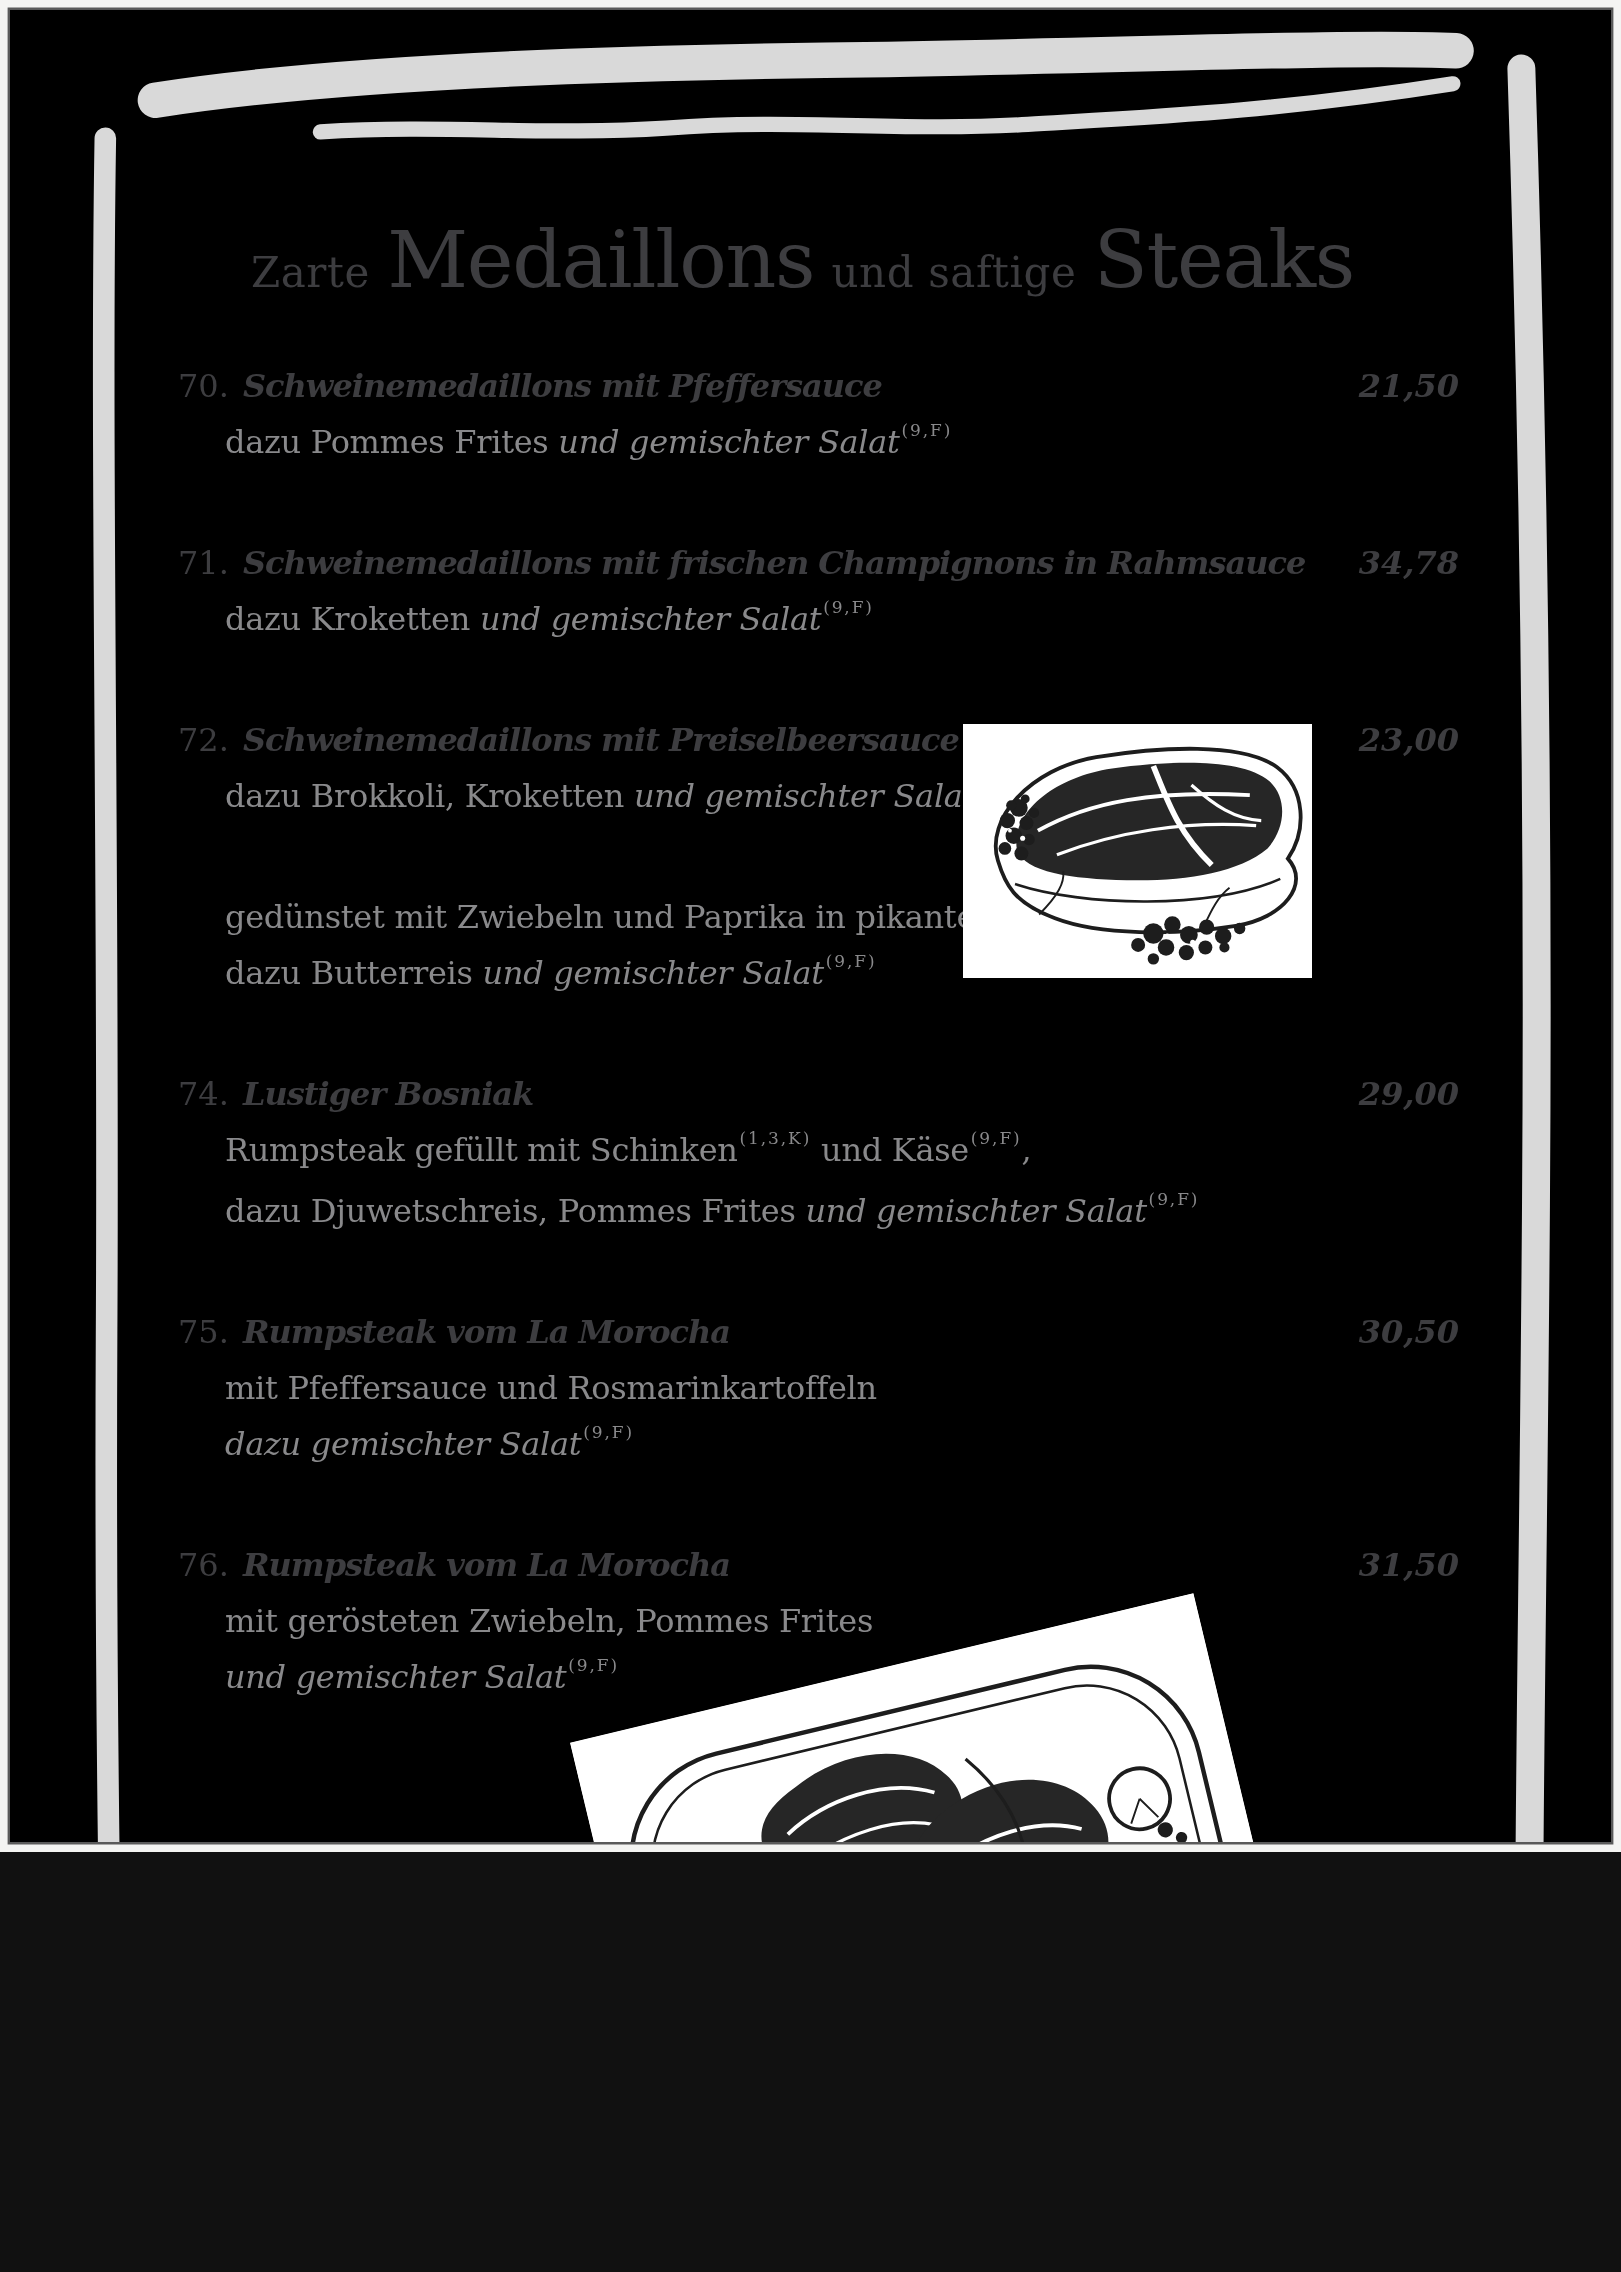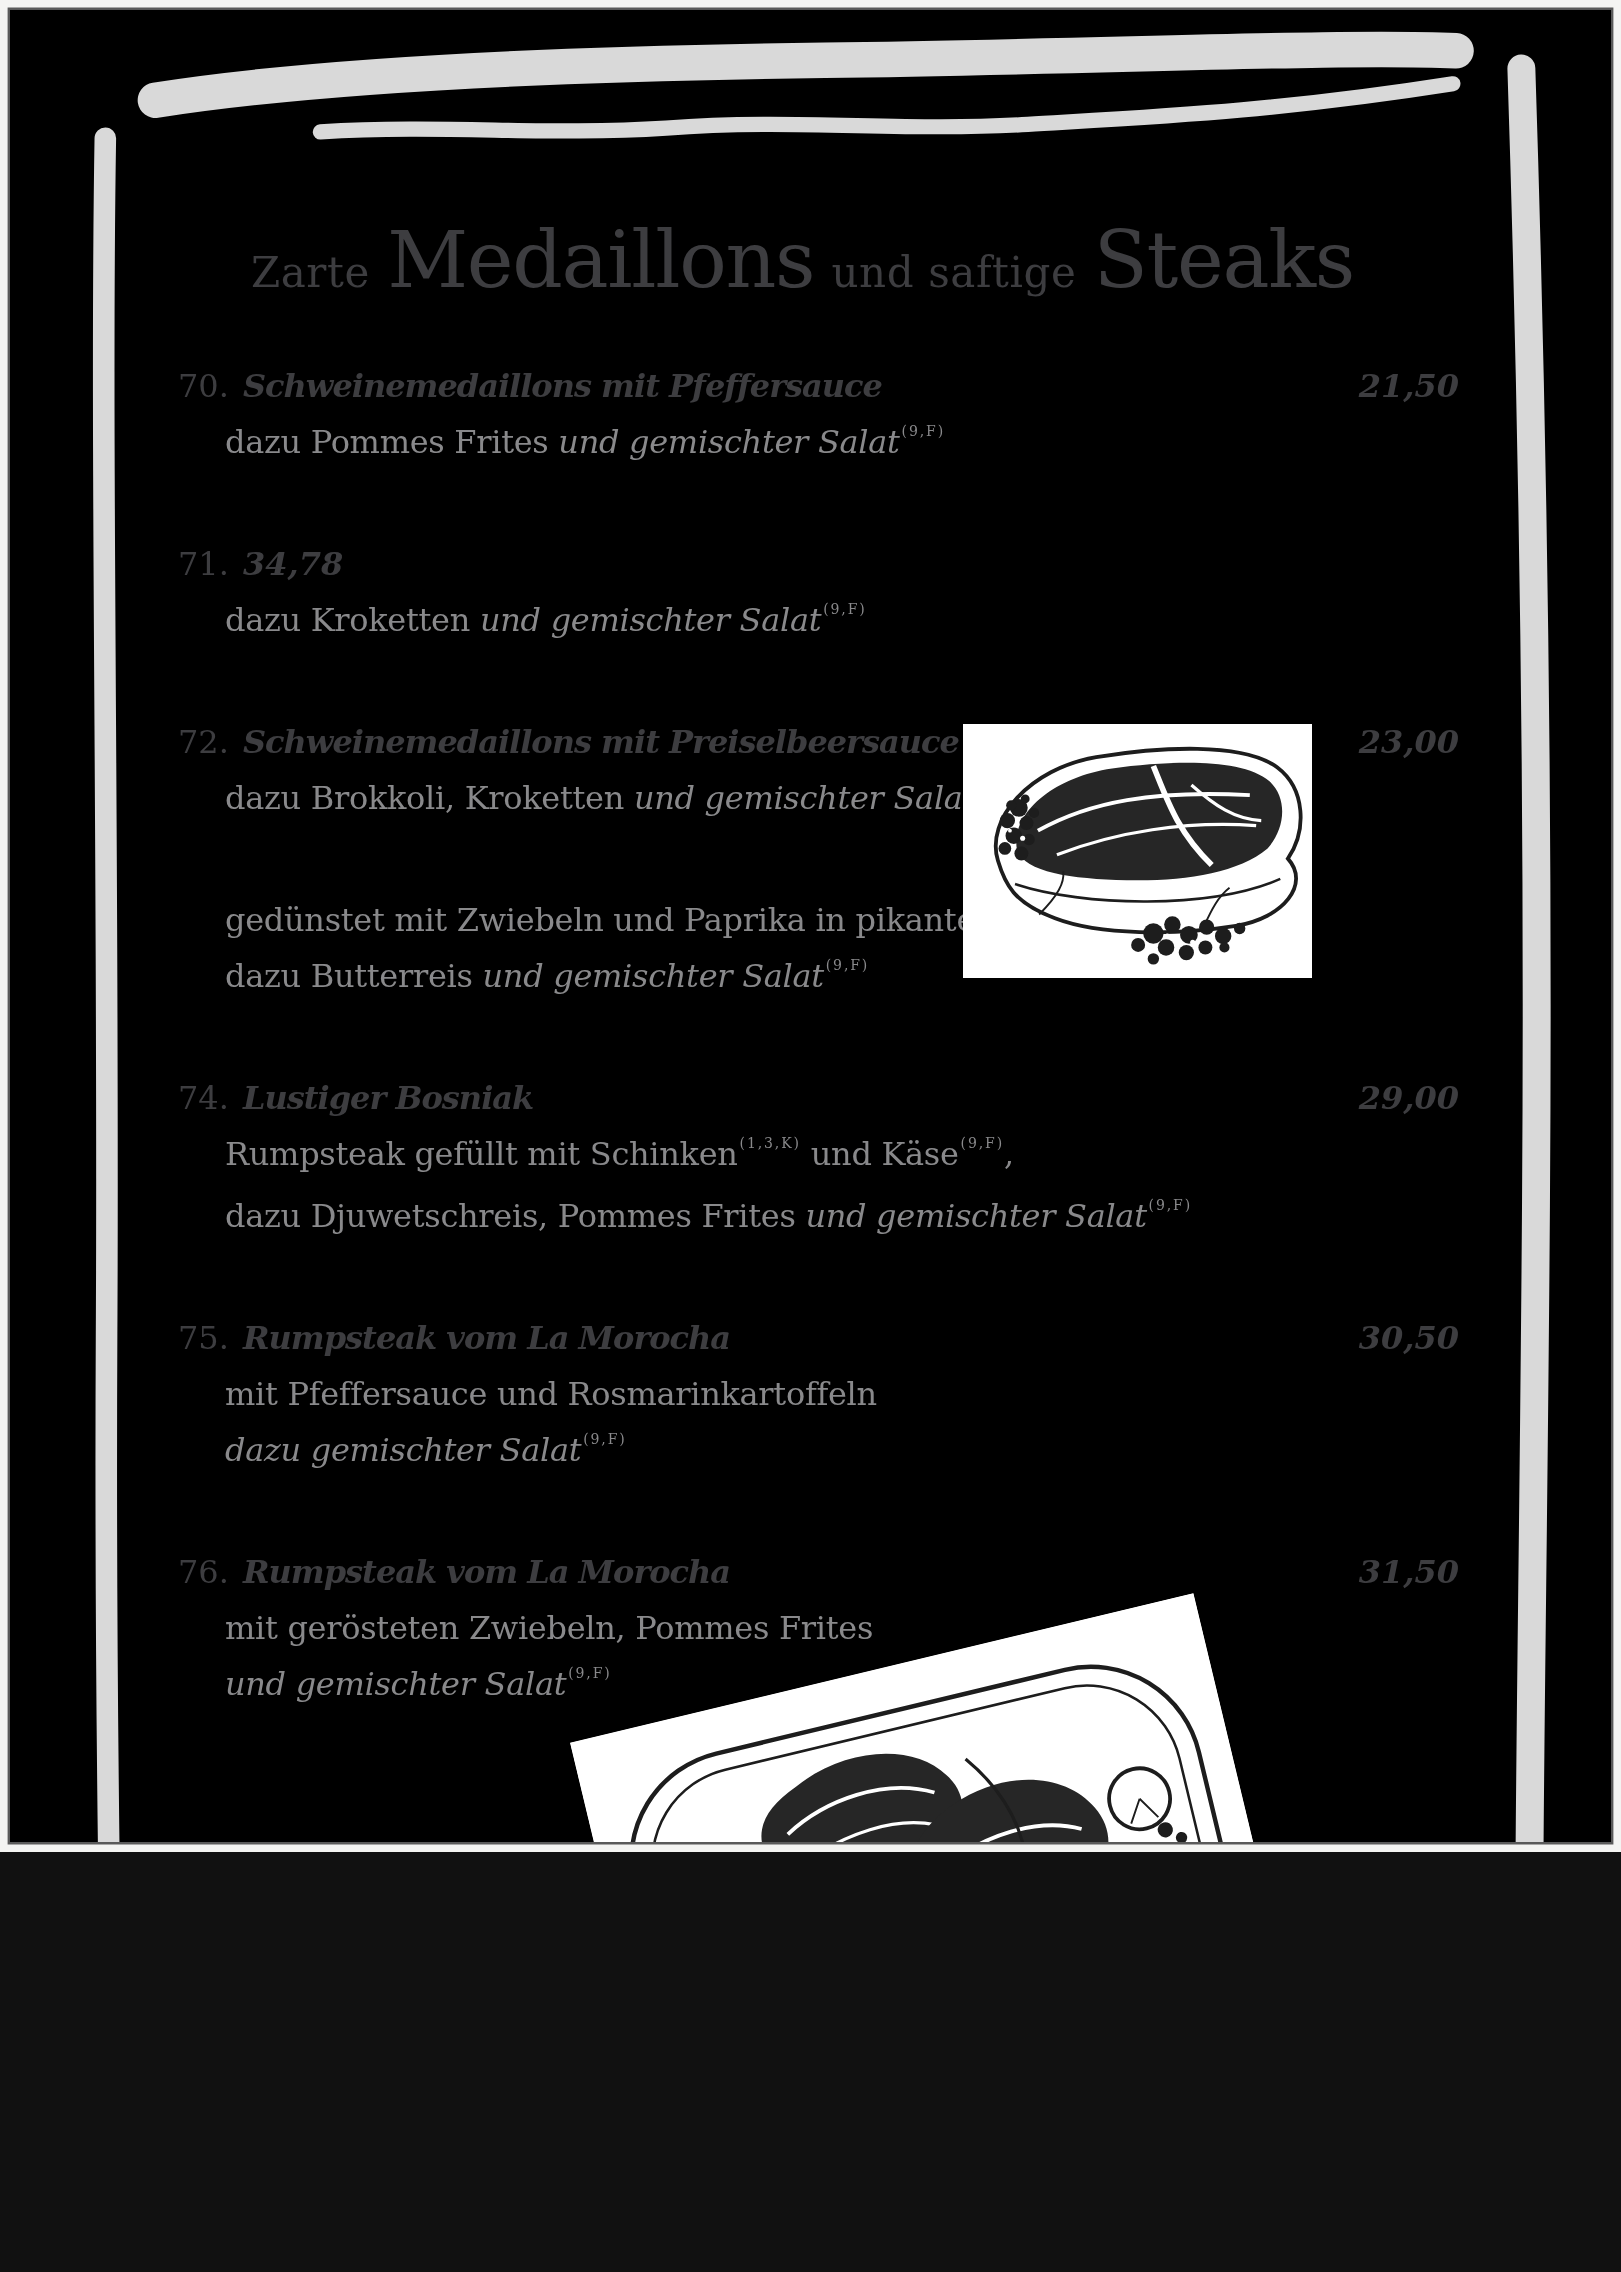--- a/index.html
+++ b/index.html
@@ -48,21 +48,21 @@
     letter-spacing:-1px;color:var(--dark);padding-right:25px;white-space:nowrap;
   }
   .price{font-size:32px;font-weight:bold;font-style:italic;color:var(--dark);flex:none;}
   .desc{
     margin-left:65px;font-size:32px;line-height:56px;
     color:var(--light);letter-spacing:-0.3px;white-space:nowrap;
   }
   .desc .regular{font-style:normal;}
   .desc .italic{font-style:italic;}
   .desc .sup{
-    font-size:14px;font-style:normal;letter-spacing:1.9px;
+    font-size:17px;font-style:normal;letter-spacing:1.9px;
     position:relative;top:-17px;margin-left:1.9px;
   }
 
   .illus{position:absolute;z-index:3;background:var(--paper);}
   .illus svg{display:block;width:100%;height:100%;}
   .steak-illus{left:963px;top:724px;width:349px;height:254px;}
   .platter-illus{left:612px;top:1662px;width:641px;height:435px;transform:rotate(-13.5deg);}
 </style>
 </head>
 <body>
@@ -203,20 +203,21 @@
           <div class="row">
             <span class="num">70.</span>
             <span class="title">Schweinemedaillons mit Pfeffersauce</span>
             <span class="price">21,50</span>
           </div>
           <div class="desc"><span class="regular">dazu Pommes Frites </span><span class="italic">und gemischter Salat</span><span class="sup">(9,F)</span></div>
         </div>
         <div class="item">
           <div class="row">
             <span class="num">71.</span>
+            <span class="title">Schweinemedaillons mit frischen Champignons in Rahmsauce</span>
             <span class="price">34,78</span>
           </div>
           <div class="desc"><span class="regular">dazu Kroketten </span><span class="italic">und gemischter Salat</span><span class="sup">(9,F)</span></div>
         </div>
         <div class="item">
           <div class="row">
             <span class="num">72.</span>
             <span class="title">Schweinemedaillons mit Preiselbeersauce</span>
             <span class="price">23,00</span>
           </div>

